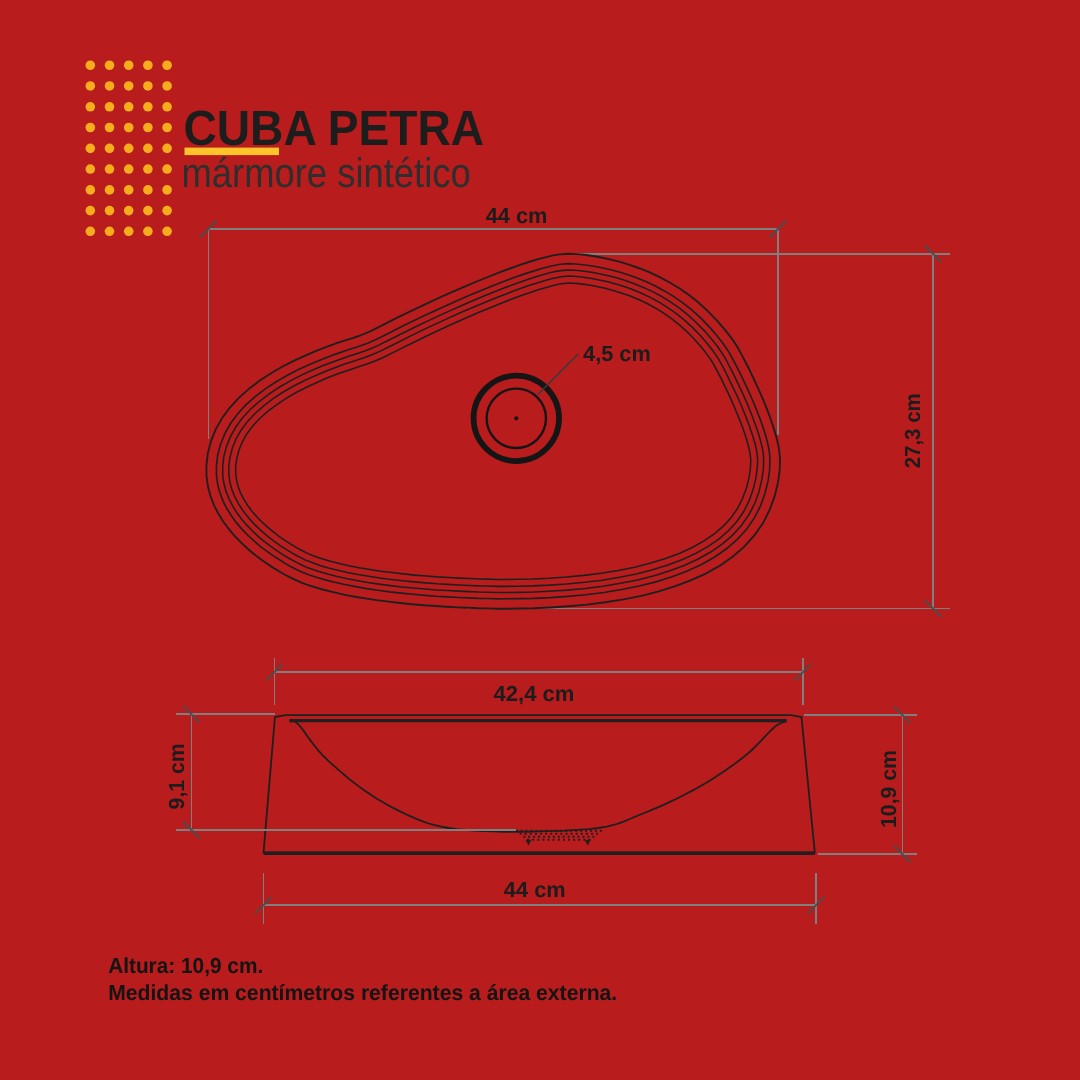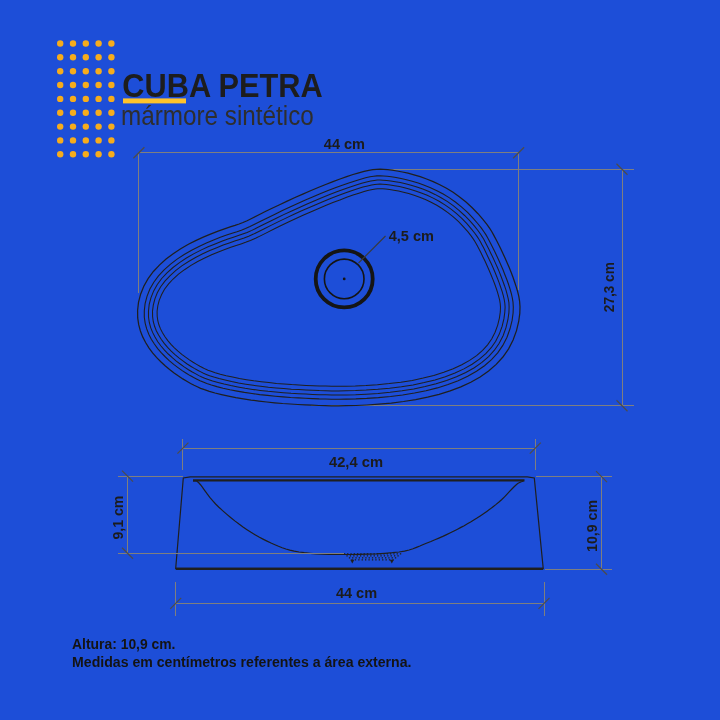--- a/index.html
+++ b/index.html
@@ -1,16 +1,16 @@
 <!DOCTYPE html>
 <html><head>
 <meta charset="utf-8">
 <style>
   html,body{margin:0;padding:0;background:#fff;}
-  .canvas{position:relative;width:720px;height:720px;background:#1d4ed8;overflow:hidden;
+  .canvas{position:relative;width:720px;height:720px;background:#b91c1c;overflow:hidden;
           font-family:"Liberation Sans", sans-serif;}
   svg{display:block;}
   text{font-family:"Liberation Sans", sans-serif;}
 </style>
 </head>
 <body>
 <div class="canvas">
 <svg width="720" height="720" viewBox="0 0 720 720">
 
   <g id="dots" fill="#F6AC1C">

